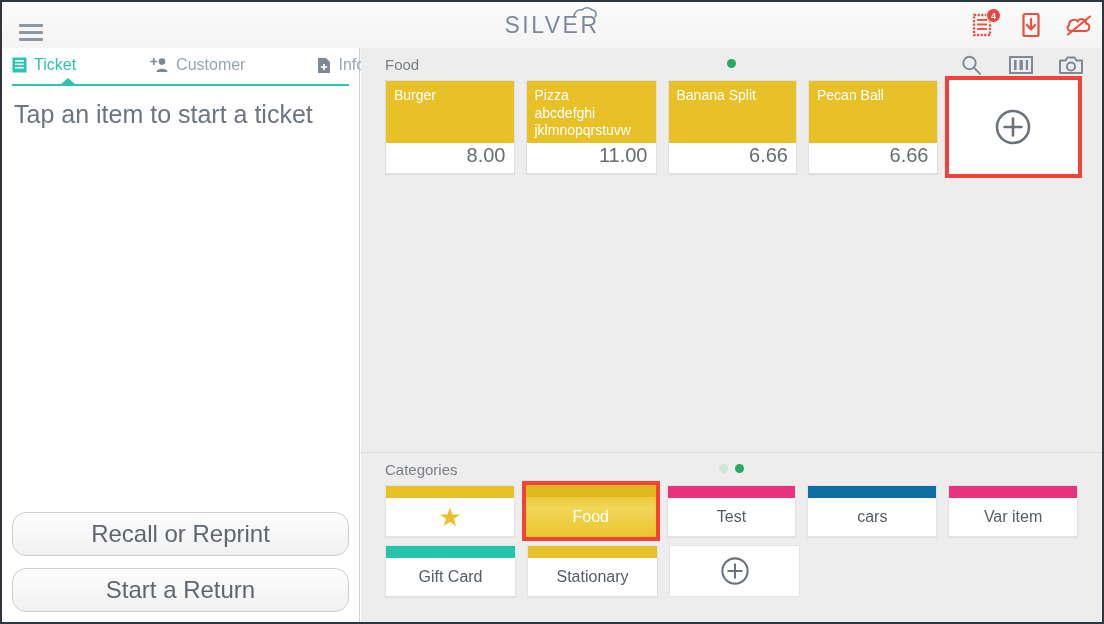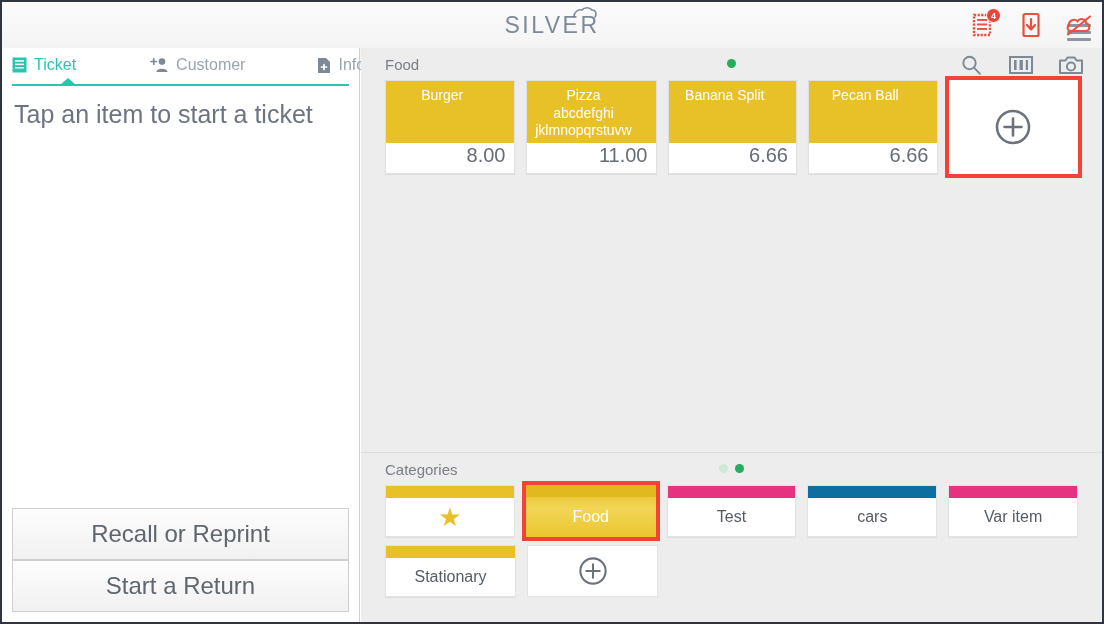--- a/index.html
+++ b/index.html
@@ -15,21 +15,21 @@
     border: 2px solid #2f3640;
     background: #ffffff;
     overflow: hidden;
   }
 
   
   .topbar {
     position: absolute; left: 0; top: 0; right: 0; height: 62px;
     background: linear-gradient(#fbfbfb, #f2f2f2);
     border-bottom: 1px solid #d8d8d8;
-    display: flex; align-items: center; justify-content: flex-end;
+    display: flex; align-items: center;
   }
   .hamburger {
     width: 46px; height: 46px; margin-left: 6px;
     display: flex; flex-direction: column; justify-content: center;
     align-items: center; gap: 4px; cursor: pointer;
   }
   .hamburger span {
     display: block; width: 24px; height: 3px;
     background: #8c97a5; border-radius: 1px;
   }
@@ -87,23 +87,23 @@
     border-right: 8px solid transparent; border-bottom: 7px solid #2bc4b0;
   }
   .ticket-msg {
     position: absolute; left: 12px; top: 52px;
     font-size: 25px; color: #6d7480; font-weight: 400;
   }
   .left-buttons {
     position: absolute; left: 10px; right: 10px; bottom: 10px;
   }
   .big-btn {
-    width: 100%; height: 52px; 
+    width: 100%; height: 44px; margin-top: 12px;
     background: linear-gradient(#fdfdfd, #f1f1f1);
-    border: 1px solid #cfcfcf; border-radius: 0;
+    border: 1px solid #cfcfcf; border-radius: 14px;
     font-size: 24px; color: #5f666f; cursor: pointer;
     font-family: "Liberation Sans", sans-serif;
   }
 
   
   .right {
     position: absolute; left: 359px; top: 46px; right: 0; bottom: 0;
     background: #ededed;
   }
   .items-area { position: absolute; left:0; right:0; top:0; height: 408px; }
@@ -130,21 +130,21 @@
   }
   .tile {
     width: 131px; height: 94px; background: #fff;
     border: 1px solid #e0e0e0; cursor: pointer;
     display: flex; flex-direction: column;
     box-shadow: 0 1px 1px rgba(0,0,0,.06);
   }
   .tile-name {
     flex: 1; background: #e8c129; color: #fff;
     font-size: 14px; padding: 6px 23px 2px 8px;
-    line-height: 1.25; overflow: hidden; font-weight: 400; text-align: center;
+    line-height: 1.25; overflow: hidden; font-weight: 400;
   }
   .tile-price {
     height: 30px; background: #fff; color: #666c74;
     font-size: 20px; text-align: right; padding: 1px 8px 12px 0;
   }
   .tile-add {
     width: 131px; height: 94px; background: #fff;
     display: flex; align-items: center; justify-content: center;
     cursor: pointer; border: 1px solid #e0e0e0;
   }
@@ -364,20 +364,24 @@
           <div class="cat-label">cars</div>
         </div>
 
         <div class="cat">
           <div class="cat-bar" style="background:#e6337f"></div>
           <div class="cat-label">Var item</div>
         </div>
       </div>
 
       <div class="cat-row">
+        <div class="cat">
+          <div class="cat-bar" style="background:#28c3ad"></div>
+          <div class="cat-label">Gift Card</div>
+        </div>
 
         <div class="cat">
           <div class="cat-bar"></div>
           <div class="cat-label">Stationary</div>
         </div>
 
         <div class="cat-add">
           <svg class="plus-small" viewBox="0 0 38 38">
             <circle cx="19" cy="19" r="16" fill="none" stroke="#6b727c" stroke-width="2.6"></circle>
             <path d="M19 10.5 V27.5 M10.5 19 H27.5" stroke="#6b727c" stroke-width="2.6" stroke-linecap="round"></path>

